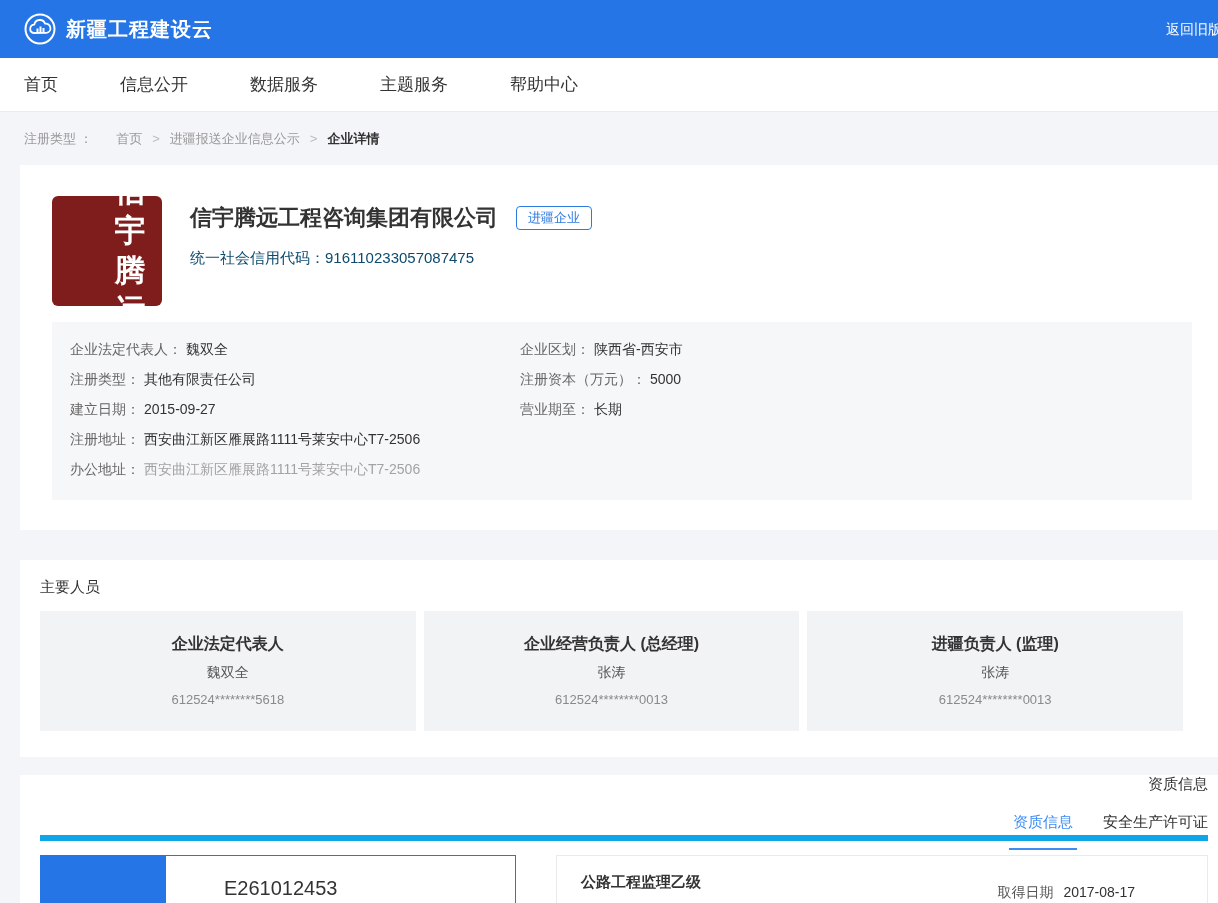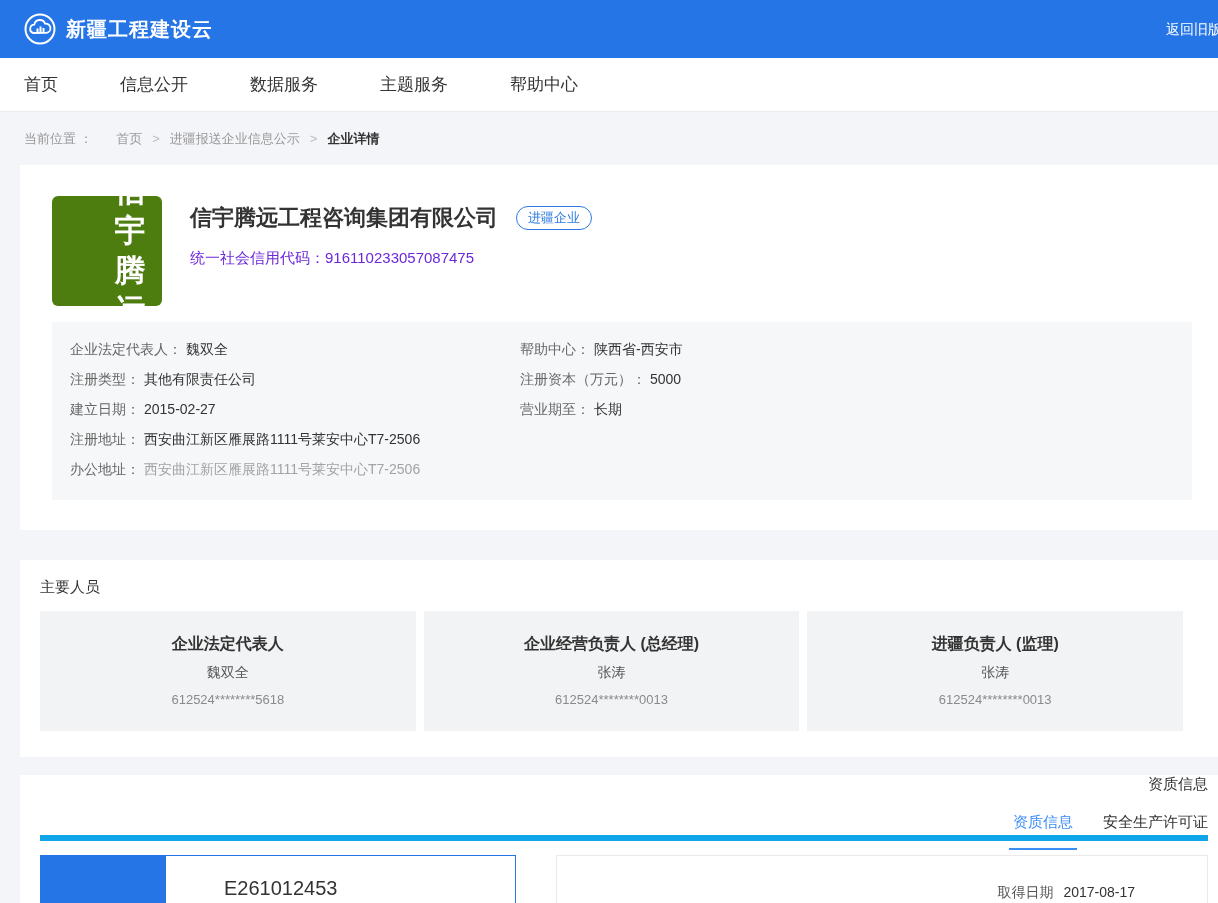--- a/index.html
+++ b/index.html
@@ -34,32 +34,32 @@
     font-size:13px; color:#999;
   }
   .breadcrumb a { color:#999; text-decoration:none; }
   .breadcrumb .sep { margin:0 10px; color:#bbb; }
   .breadcrumb .current { color:#333; font-weight:600; }
   
   .card { background:#fff; margin-left:20px; width:1260px; position:relative; }
   .card-company { height:365px; }
   .company-logo {
     position:absolute; left:32px; top:31px; width:110px; height:110px;
-    background:#4d7c0f; border-radius:6px; color:#fff; text-align:center;
+    background:#7f1d1d; border-radius:6px; color:#fff; text-align:center;
     display:flex; flex-direction:column; justify-content:center;
     font-size:31px; font-weight:bold; line-height:40px; letter-spacing:2px;padding-left:48px;
   }
   .company-main { position:absolute; left:170px; top:38px; }
   .company-name-row { display:flex; align-items:center; }
   .company-name { font-size:22px; font-weight:bold; color:#333; }
   .company-badge {
     margin-left:18px; border:1px solid #2d7ae0; color:#2d7ae0; font-size:13px;
-    padding:3px 11px; border-radius:12px; line-height:16px;
-  }
-  .credit-line { margin-top:16px; font-size:15px; color:#6d28d9; }
+    padding:3px 11px; border-radius:4px; line-height:16px;
+  }
+  .credit-line { margin-top:16px; font-size:15px; color:#0c4a6e; }
   .info-box {
     position:absolute; left:32px; top:157px; width:1140px; height:178px;
     background:#f6f7f8; padding:12px 18px; display:flex;
   }
   .info-col-left { width:450px; flex:0 0 450px; }
   .info-row { font-size:14px; line-height:30px; white-space:nowrap; }
   .info-row .lbl { color:#666; margin-right:4px; }
   .info-row .val { color:#333; }
   .info-row.muted .val { color:#a3a3a3; }
   
@@ -122,21 +122,21 @@
 
 <nav class="mainnav">
   <a href="#">首页</a>
   <a href="#">信息公开</a>
   <a href="#">数据服务</a>
   <a href="#">主题服务</a>
   <a href="#">帮助中心</a>
 </nav>
 
 <div class="breadcrumb">
-  <span>当前位置 ：</span>
+  <span>注册类型 ：</span>
   <span class="sep">&nbsp;</span>
   <a href="#">首页</a>
   <span class="sep">&gt;</span>
   <a href="#">进疆报送企业信息公示</a>
   <span class="sep">&gt;</span>
   <span class="current">企业详情</span>
 </div>
 
 <section class="card card-company">
   <div class="company-logo">
@@ -154,32 +154,32 @@
   </div>
   <div class="info-box">
     <div class="info-col-left">
       <div class="info-row">
         <span class="lbl">企业法定代表人：</span><span class="val">魏双全</span>
       </div>
       <div class="info-row">
         <span class="lbl">注册类型：</span><span class="val">其他有限责任公司</span>
       </div>
       <div class="info-row">
-        <span class="lbl">建立日期：</span><span class="val">2015-02-27</span>
+        <span class="lbl">建立日期：</span><span class="val">2015-09-27</span>
       </div>
       <div class="info-row">
         <span class="lbl">注册地址：</span><span class="val">西安曲江新区雁展路1111号莱安中心T7-2506</span>
       </div>
       <div class="info-row muted">
         <span class="lbl">办公地址：</span><span class="val">西安曲江新区雁展路1111号莱安中心T7-2506</span>
       </div>
     </div>
     <div class="info-col-right">
       <div class="info-row">
-        <span class="lbl">帮助中心：</span><span class="val">陕西省-西安市</span>
+        <span class="lbl">企业区划：</span><span class="val">陕西省-西安市</span>
       </div>
       <div class="info-row">
         <span class="lbl">注册资本（万元）：</span><span class="val">5000</span>
       </div>
       <div class="info-row">
         <span class="lbl">营业期至：</span><span class="val">长期</span>
       </div>
     </div>
   </div>
 </section>
@@ -212,19 +212,20 @@
       <div class="qual-tab active">资质信息</div>
       <div class="qual-tab">安全生产许可证</div>
     </div>
   </div>
   <div class="cert-row">
     <div class="cert-card-left">
       <div class="cert-thumb"></div>
       <div class="cert-number">E261012453</div>
     </div>
     <div class="cert-card-right">
+      <div class="cert-name">公路工程监理乙级</div>
 
       <div class="cert-date">
         <span class="d-lbl">取得日期</span><span>2017-08-17</span>
       </div>
     </div>
   </div>
 </section>
 
 </body></html>

